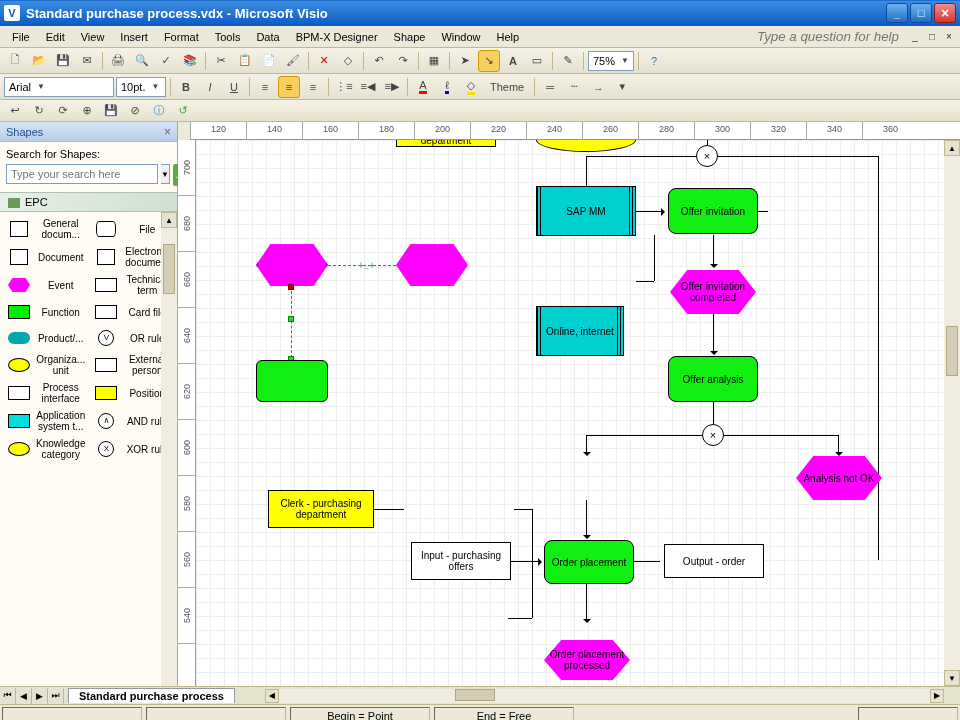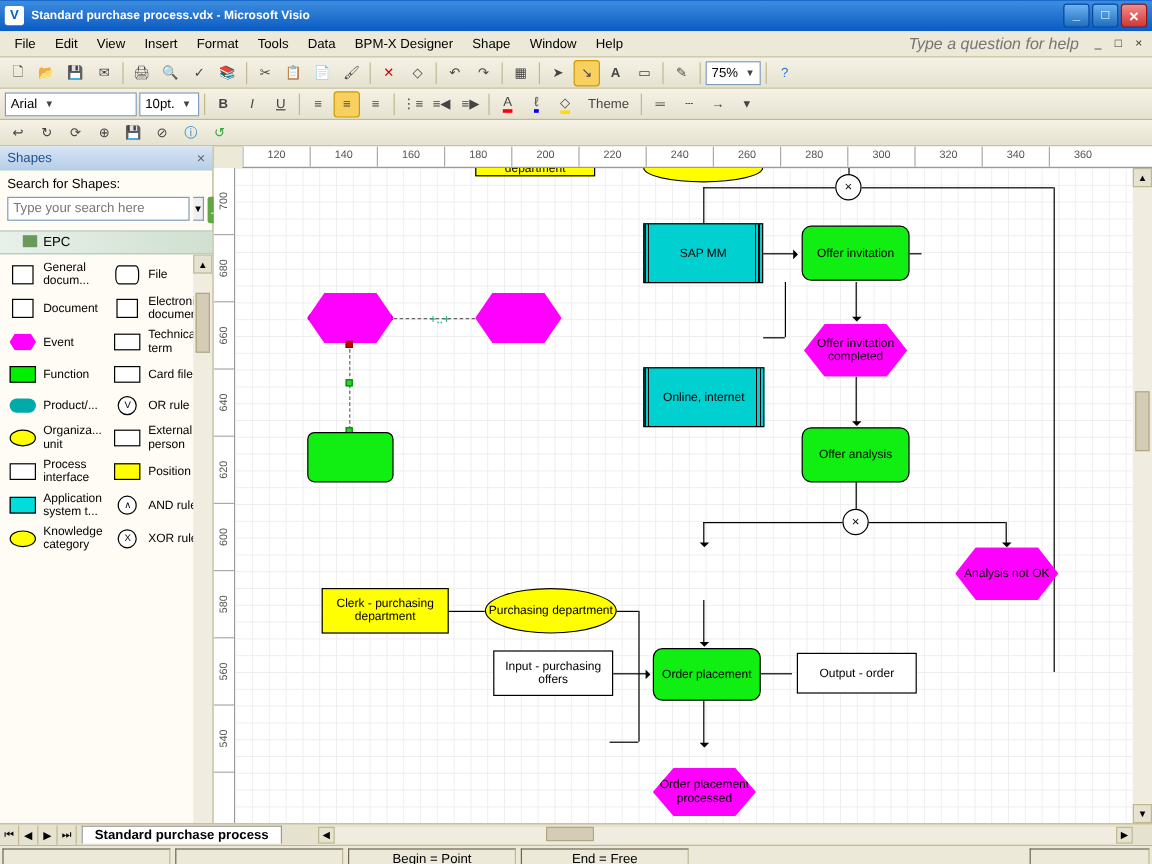--- a/index.html
+++ b/index.html
@@ -1,21 +1,21 @@
 <!DOCTYPE html>
 <html><head>
 <meta charset="utf-8">
 <style>
 * { box-sizing: border-box; margin: 0; padding: 0; font-family: Tahoma, Arial, sans-serif; }
 body { width: 960px; height: 720px; overflow: hidden; background: #ece9d8; font-size: 11px; }
 
 
 .titlebar { height: 26px; background: linear-gradient(to bottom, #0a5bc4, #3c8cde 5%, #0a5bc4); display: flex; align-items: center; color: white; padding: 0 4px; }
 .titlebar .vicon { width: 16px; height: 16px; background: #fff; margin-right: 6px; display: flex; align-items: center; justify-content: center; color: #0a5bc4; font-weight: bold; font-size: 11px; border-radius: 2px; }
-.titlebar .title { flex: 1; font-weight: bold; font-size: 10px; }
+.titlebar .title { flex: 1; font-weight: bold; font-size: 13px; }
 .titlebar .winbtn { width: 22px; height: 20px; margin-left: 2px; background: linear-gradient(to bottom,#6db3f2,#1e6fbf); border: 1px solid #0a4a9e; border-radius: 3px; display: flex; align-items: center; justify-content: center; color: white; font-weight: bold; cursor: pointer; }
 .titlebar .close { background: linear-gradient(to bottom,#f28c8c,#d43535); border-color: #8a1a1a; font-size: 14px; }
 
 
 .menubar { height: 22px; background: #ece9d8; display: flex; align-items: center; padding: 0 4px; border-bottom: 1px solid #c0b890; }
 .menubar .item { padding: 2px 8px; cursor: pointer; }
 .menubar .spacer { flex: 1; }
 .menubar .qa { color: #888; font-style: italic; margin-right: 6px; border: none; background: transparent; width: 150px; text-align: right; }
 .menubar .smallbtn { width: 14px; height: 14px; margin-left: 3px; display: flex; align-items: center; justify-content: center; cursor: pointer; font-size: 10px; color: #333; }
 
@@ -31,34 +31,34 @@
 
 
 .shapes { width: 178px; background: #fefcf5; border-right: 1px solid #b0a880; display: flex; flex-direction: column; }
 .shapes-hdr { background: linear-gradient(to bottom,#d6e4f5,#b8cee8); height: 20px; display: flex; align-items: center; padding: 0 6px; font-weight: normal; color: #1f4f8f; border-bottom: 1px solid #9cb; }
 .shapes-hdr .x { margin-left: auto; cursor: pointer; color: #666; font-size: 12px; }
 .search { padding: 6px; font-size: 11px; }
 .search-row { display: flex; margin-top: 4px; gap: 3px; }
 .search-row input { flex: 1; border: 1px solid #7f9db9; padding: 2px 4px; font-size: 11px; height: 20px; }
 .search-row .dd { width: 16px; height: 20px; border: 1px solid #7f9db9; border-left: none; display: flex; align-items: center; justify-content: center; font-size: 8px; background: #f0f0f0; cursor: pointer; }
 .search-row .go { width: 22px; height: 22px; background: #5fa843; display: flex; align-items: center; justify-content: center; color: white; cursor: pointer; font-size: 14px; border-radius: 2px; }
-.stencil-hdr { background: linear-gradient(to right,#e8f0ea,#d0e0d0); padding: 3px 19px; font-size: 11px; display: flex; align-items: flex-start; border-top: 1px solid #b0c0b0; border-bottom: 1px solid #b0c0b0; cursor: pointer; }
+.stencil-hdr { background: linear-gradient(to right,#e8f0ea,#d0e0d0); padding: 3px 8px; font-size: 11px; display: flex; align-items: flex-end; border-top: 1px solid #b0c0b0; border-bottom: 1px solid #b0c0b0; cursor: pointer; }
 .stencil-hdr .sicon { width: 12px; height: 10px; background: #6a9a5a; margin-right: 5px; }
 .stencil-body { flex: 1; overflow-y: auto; padding: 4px; position: relative; }
 .sgrid { display: grid; grid-template-columns: 1fr 1fr; gap: 2px 4px; }
 .sitem { display: flex; align-items: center; gap: 4px; padding: 2px; font-size: 10px; line-height: 1.1; cursor: pointer; }
 .sitem .ico { width: 26px; height: 20px; flex-shrink: 0; display: flex; align-items: center; justify-content: center; }
-.sitem .txt { flex: 1; }
+.sitem .txt { flex: 1; text-align: center; }
 .sb-vert { width: 16px; position: absolute; right: 0; top: 0; bottom: 0; background: #f0ece0; }
 .sb-thumb { background: #d4ccb4; border: 1px solid #b0a880; height: 50px; margin: 16px 2px 0; }
 .sb-arr { height: 16px; background: #e6e2d0; border: 1px solid #c0b890; display: flex; align-items: center; justify-content: center; font-size: 8px; }
 
 
 .canvas-wrap { flex: 1; display: flex; flex-direction: column; position: relative; }
-.ruler-h { height: 18px; background: #fff; border-bottom: 1px solid #999; position: relative; display: flex; margin-left: 24px; overflow: hidden; }
+.ruler-h { height: 18px; background: #fff; border-bottom: 1px solid #999; position: relative; display: flex; margin-left: 12px; overflow: hidden; }
 .ruler-h .tick { width: 56px; font-size: 9px; text-align: center; border-left: 1px solid #aaa; padding-top: 2px; color: #555; position: relative; flex-shrink: 0; }
 .canvas-row { flex: 1; display: flex; overflow: hidden; }
 .ruler-v { width: 18px; background: #fff; border-right: 1px solid #999; display: flex; flex-direction: column; overflow: hidden; }
 .ruler-v .tick { height: 56px; font-size: 9px; display: flex; align-items: center; justify-content: center; border-top: 1px solid #aaa; color: #555; writing-mode: vertical-rl; transform: rotate(180deg); flex-shrink: 0; }
 .canvas { flex: 1; background: #fff; position: relative; background-image: linear-gradient(to right,#eee 1px,transparent 1px),linear-gradient(to bottom,#eee 1px,transparent 1px); background-size: 14px 14px; }
 
 
 .shape { position: absolute; font-size: 10px; display: flex; align-items: center; justify-content: center; text-align: center; padding: 2px; line-height: 1.1; }
 .hex { clip-path: polygon(20% 0, 80% 0, 100% 50%, 80% 100%, 20% 100%, 0 50%); }
 .rect { border: 1px solid #000; }
@@ -416,21 +416,21 @@
             <span>SAP MM</span>
           </div>
         <div class="conn h arrow-r" style="left:440px;top:71px;width:28px"></div>
 
         <div class="shape rect" style="left:472px;top:48px;width:90px;height:46px;background:#1e1;border-radius:8px">
             <span>Offer invitation</span>
           </div>
 
         <div class="conn h" style="left:562px;top:71px;width:10px"></div>
 
-        <div class="shape sap" style="left:340px;top:116px;width:101px;height:50px">
+        <div class="shape sap" style="left:340px;top:116px;width:88px;height:50px">
             <span>Online, internet</span>
           </div>
         <div class="conn h" style="left:440px;top:141px;width:18px"></div>
         <div class="conn v" style="left:458px;top:95px;height:46px"></div>
 
         <div class="conn v arrow-d" style="left:517px;top:95px;height:32px"></div>
 
         <div class="shape hex" style="left:474px;top:130px;width:86px;height:44px;background:#f0f">
             <span>Offer invitation completed</span>
           </div>
@@ -451,23 +451,20 @@
         <div class="conn v arrow-d" style="left:642px;top:295px;height:20px"></div>
 
         <div class="shape hex" style="left:600px;top:316px;width:86px;height:44px;background:#f0f">
             <span>Analysis not OK</span>
           </div>
 
         <div class="conn v arrow-d" style="left:390px;top:360px;height:38px"></div>
 
         <div class="shape rect" style="left:72px;top:350px;width:106px;height:38px;background:#ff0">
             <span>Clerk - purchasing department</span>
-          </div>
-        <div class="shape oval" style="left:208px;top:350px;width:110px;height:38px;background:#ff0">
-            <span>Purchasing department</span>
           </div>
         <div class="conn h" style="left:178px;top:369px;width:30px"></div>
         <div class="conn h" style="left:318px;top:369px;width:18px"></div>
         <div class="conn v" style="left:336px;top:369px;height:52px"></div>
 
         <div class="shape rect" style="left:215px;top:402px;width:100px;height:38px;background:#fff">
             <span>Input - purchasing offers</span>
           </div>
         <div class="conn h arrow-r" style="left:315px;top:421px;width:30px"></div>
         <div class="shape rect" style="left:348px;top:400px;width:90px;height:44px;background:#1e1;border-radius:8px">

